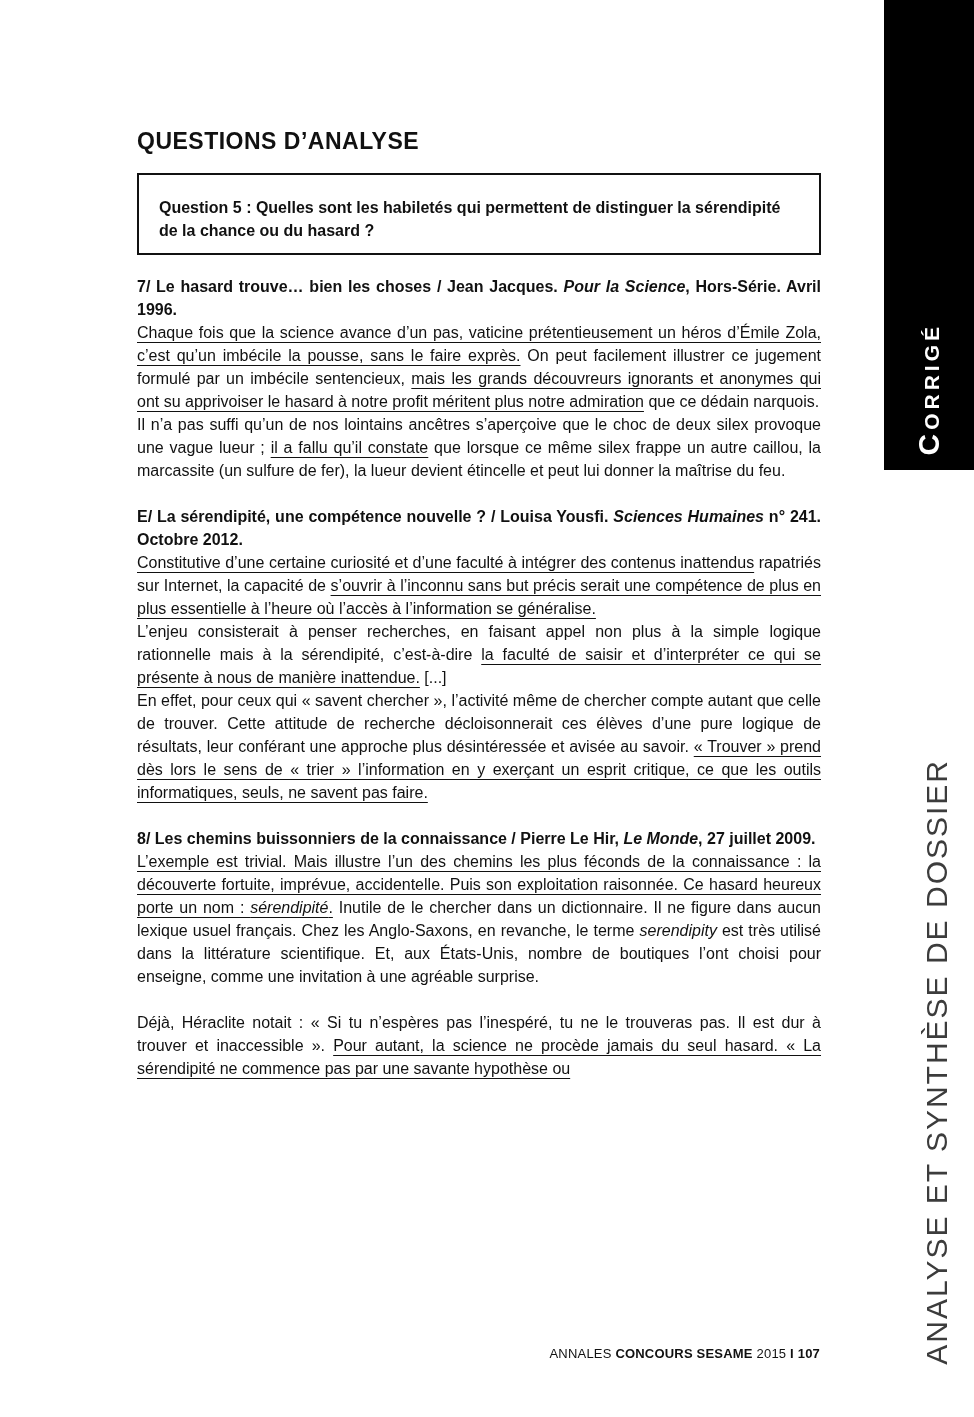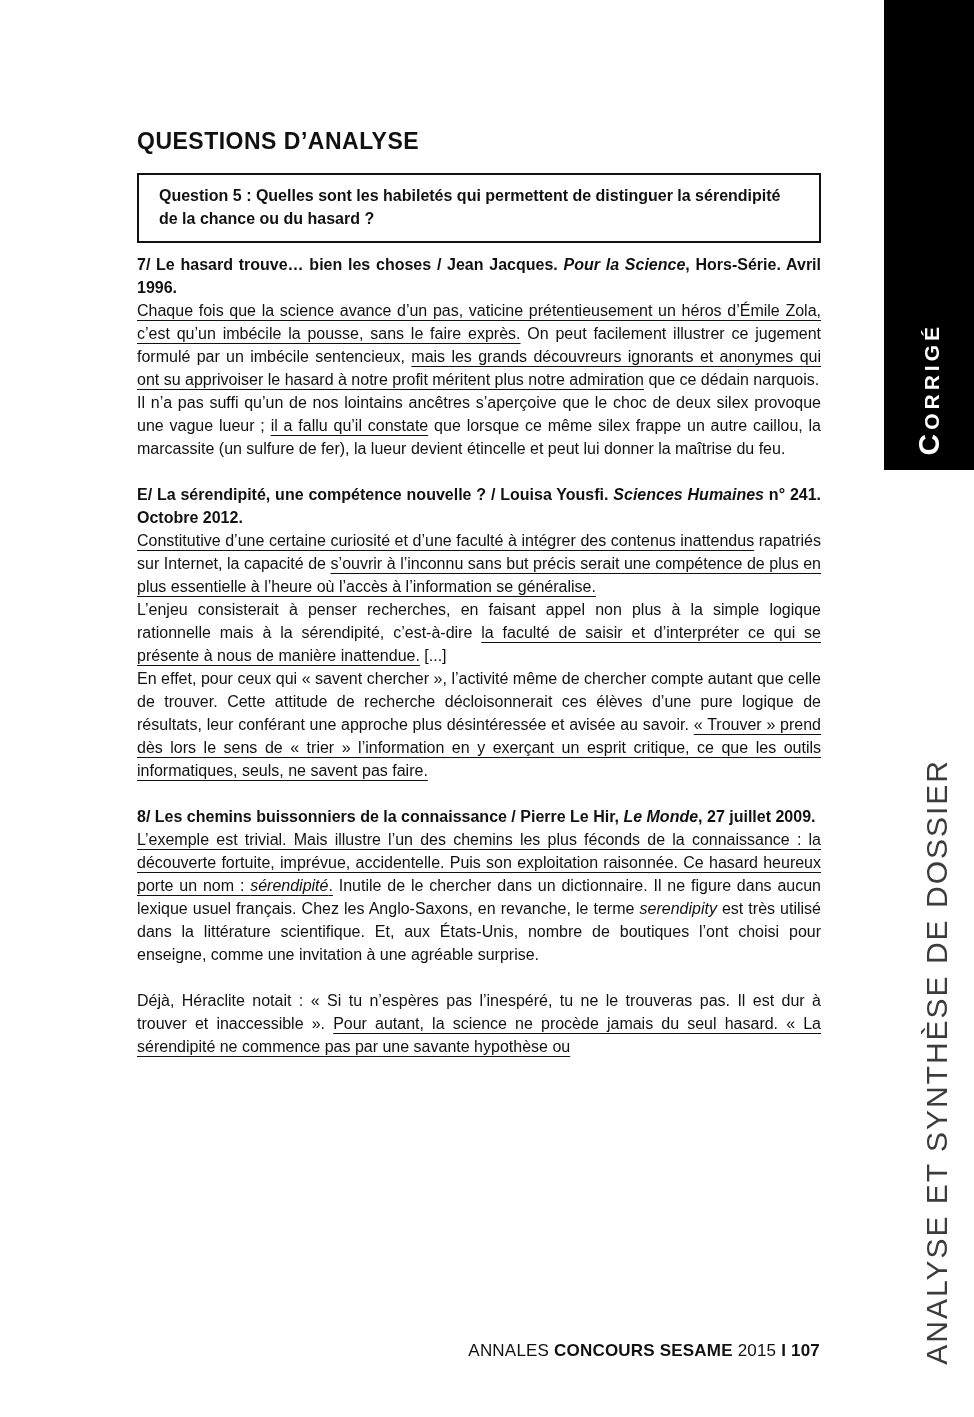--- a/index.html
+++ b/index.html
@@ -17,25 +17,25 @@
     width: 684px;
   }
   .page-title {
     font-size: 23px;
     font-weight: bold;
     letter-spacing: 0.5px;
     margin: 0 0 18px 0;
   }
   .question-box {
     border: 2px solid #111;
-    padding: 9px 16px 11px 20px;
+    padding: 21px 16px 11px 20px;
     font-weight: bold;
     font-size: 16px;
     line-height: 23px;
-    margin-bottom: 10px;
+    margin-bottom: 20px;
   }
   .heading, .para {
     font-size: 16px;
     line-height: 23px;
     margin: 0;
     text-align: justify;
     hyphens: auto;
   }
   .heading { font-weight: bold; }
   .gap { margin-top: 23px; }
@@ -77,21 +77,21 @@
     font-size: 30px;
     letter-spacing: 2px;
     color: #3c3c3c;
     font-weight: 400;
     white-space: nowrap;
   }
   .footer {
     position: absolute;
     right: 154px;
     bottom: 56px;
-    font-size: 17px;
+    font-size: 13px;
     letter-spacing: 0.2px;
     white-space: nowrap;
   }
 </style>
 </head>
 <body>
 
 <div class="page">
 
   <div class="sidebar-black">

